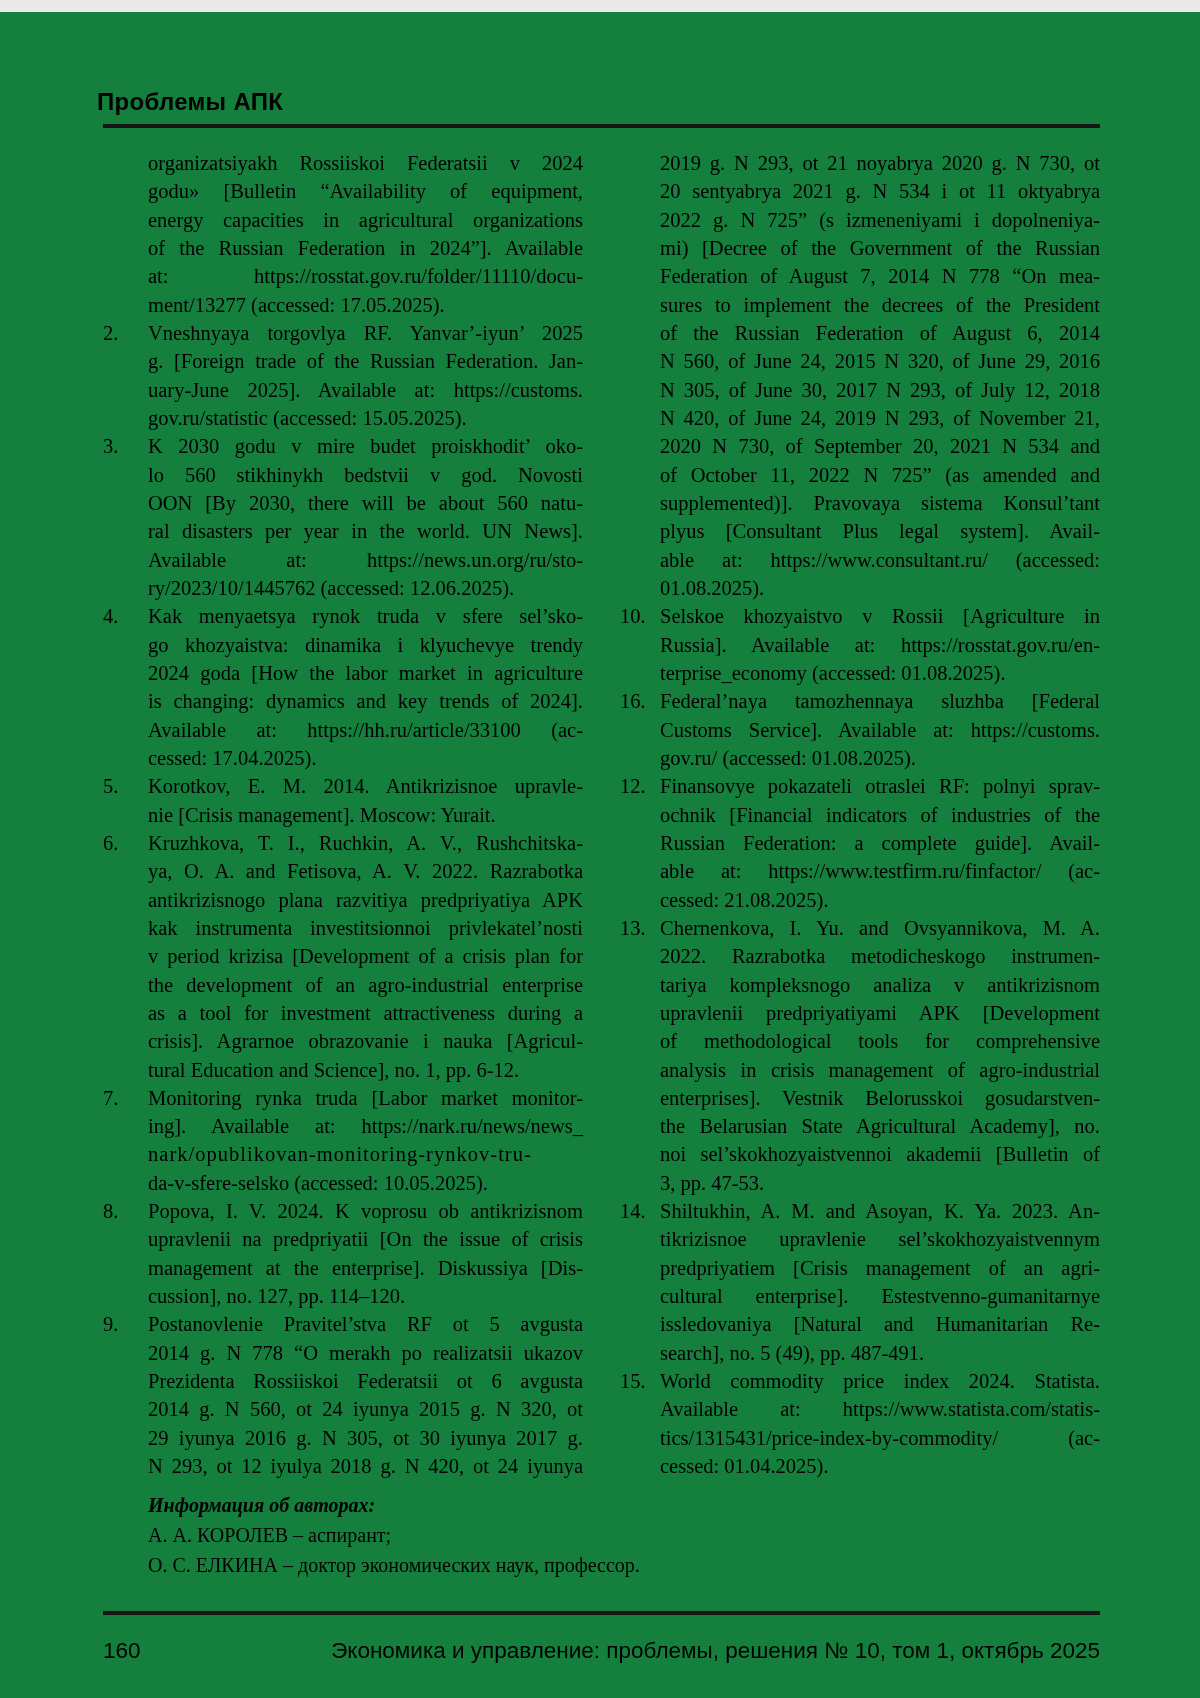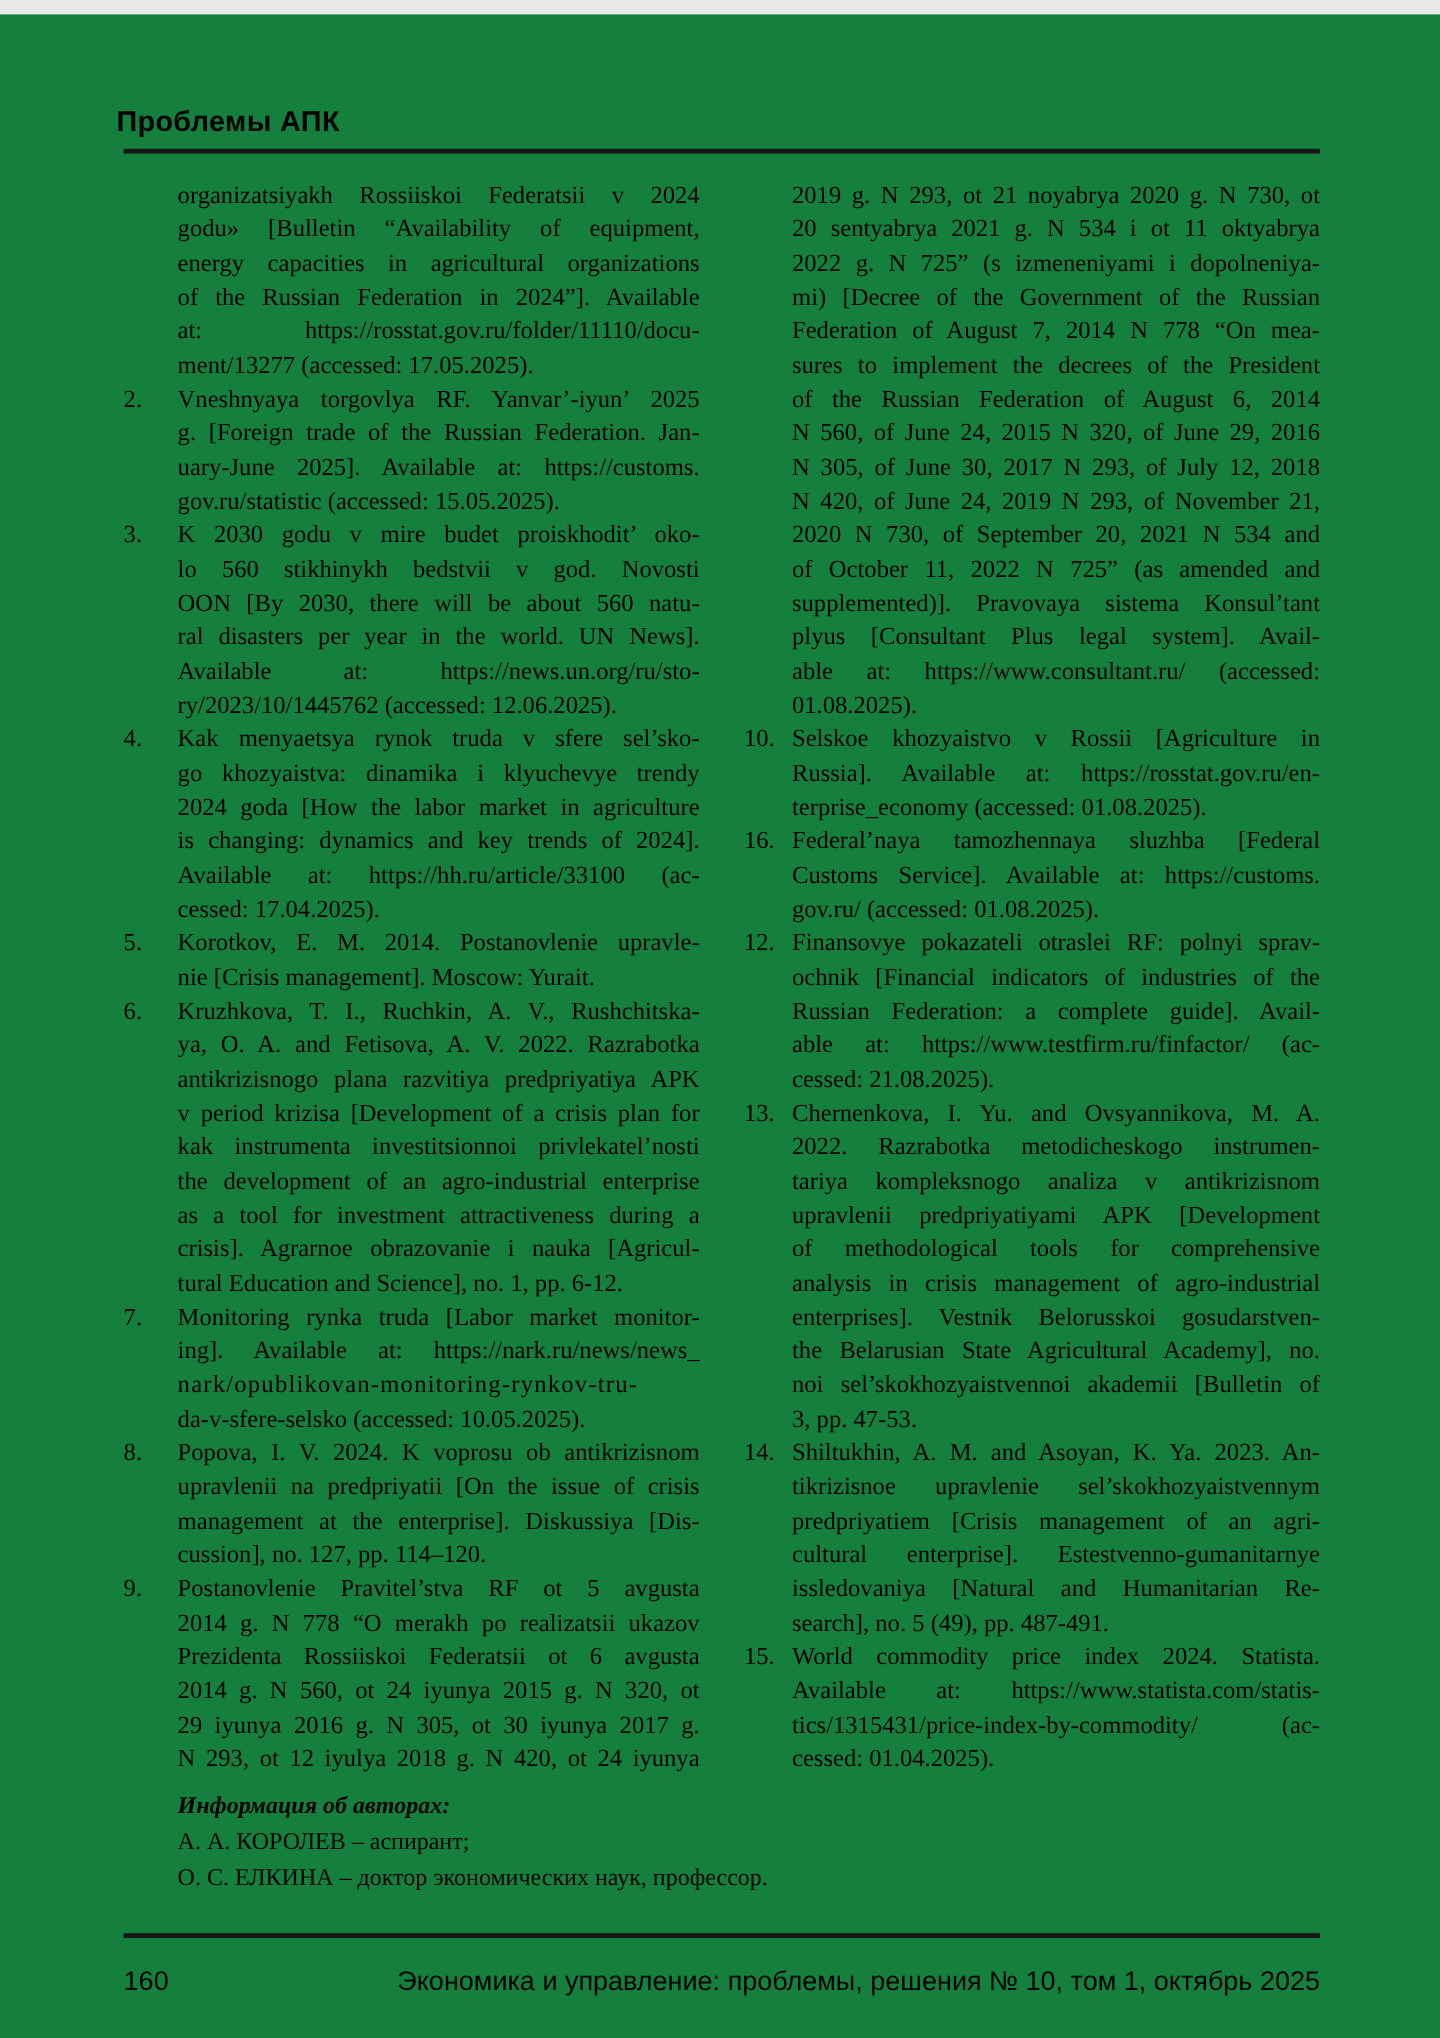--- a/index.html
+++ b/index.html
@@ -94,32 +94,32 @@
             <div class="line just"><span>go khozyaistva: dinamika i klyuchevye trendy</span></div>
             <div class="line just"><span>2024 goda [How the labor market in agriculture</span></div>
             <div class="line just"><span>is changing: dynamics and key trends of 2024].</span></div>
             <div class="line just"><span>Available at: https://hh.ru/article/33100 (ac-</span></div>
             <div class="line"><span>cessed: 17.04.2025).</span></div>
           </div>
         </div>
         <div class="ref">
           <div class="num">5.</div>
           <div class="refbody">
-            <div class="line just"><span>Korotkov, E. M. 2014. </span><span class="it">Postanovlenie upravle-</span></div>
+            <div class="line just"><span>Korotkov, E. M. 2014. </span><span class="it">Antikrizisnoe upravle-</span></div>
             <div class="line"><span class="it">nie</span><span> [Crisis management]. Moscow: Yurait.</span></div>
           </div>
         </div>
         <div class="ref">
           <div class="num">6.</div>
           <div class="refbody">
             <div class="line just"><span>Kruzhkova, T. I., Ruchkin, A. V., Rushchitska-</span></div>
             <div class="line just"><span>ya, O. A. and Fetisova, A. V. 2022. Razrabotka</span></div>
             <div class="line just"><span>antikrizisnogo plana razvitiya predpriyatiya APK</span></div>
+            <div class="line just"><span>kak instrumenta investitsionnoi privlekatel’nosti</span></div>
             <div class="line just"><span>v period krizisa [Development of a crisis plan for</span></div>
-            <div class="line just"><span>kak instrumenta investitsionnoi privlekatel’nosti</span></div>
             <div class="line just"><span>the development of an agro-industrial enterprise</span></div>
             <div class="line just"><span>as a tool for investment attractiveness during a</span></div>
             <div class="line just"><span>crisis]. </span><span class="it">Agrarnoe obrazovanie i nauka</span><span> [Agricul-</span></div>
             <div class="line"><span>tural Education and Science], no. 1, pp. 6-12.</span></div>
           </div>
         </div>
         <div class="ref">
           <div class="num">7.</div>
           <div class="refbody">
             <div class="line just"><span>Monitoring rynka truda [Labor market monitor-</span></div>

